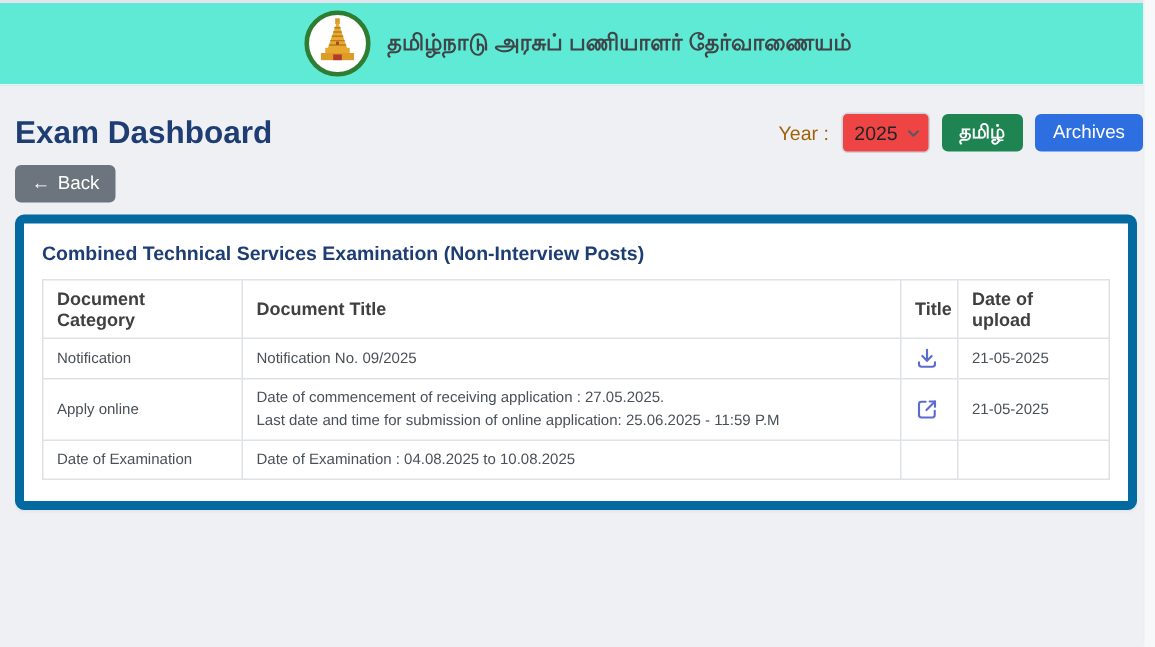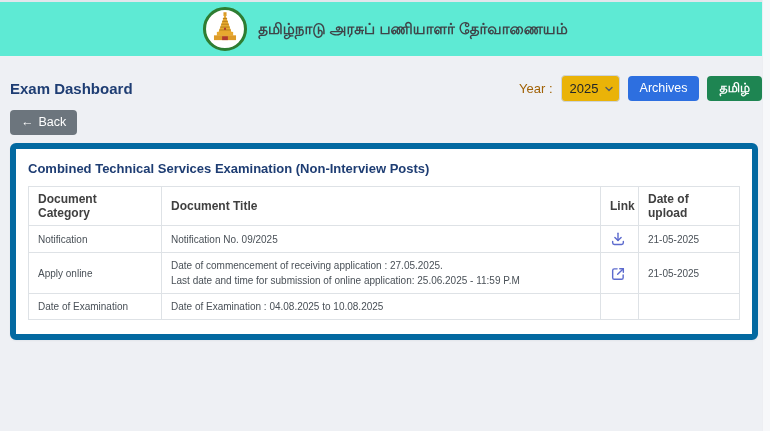--- a/index.html
+++ b/index.html
@@ -26,26 +26,26 @@
   .title-ta { font-size: 15px; font-weight: bold; color: #3f4448; }
   .title-en { font-size: 14.5px; font-weight: bold; color: #45494e; letter-spacing: .4px; }
   
   .toolbar {
     margin-top: 18px;
     padding: 0 8px 0 10px;
     display: flex;
     align-items: center;
     justify-content: space-between;
   }
-  .page-title { font-size: 15px; font-weight: 600; color: #1e3d73; }
+  .page-title { font-size: 21px; font-weight: 600; color: #1e3d73; }
   .toolbar-right { display: flex; align-items: center; gap: 8px; }
   .year-label { font-size: 13px; color: #a16207; }
   .select-wrap {
     position: relative; display: inline-flex; align-items: center;
-    background: #eab308; border: 1px solid #ced4da; border-radius: 4px;
+    background: #ef4444; border: 1px solid #ced4da; border-radius: 4px;
     height: 27px; padding: 0 6px 0 8px;
   }
   .select-wrap select {
     appearance: none; -webkit-appearance: none;
     border: none; background: transparent; outline: none;
     font-family: inherit; font-size: 13px; color: #212529;
     padding-right: 14px; cursor: pointer;
   }
   .chevron { position: absolute; right: 5px; pointer-events: none; display: flex; }
   .btn {
@@ -122,22 +122,22 @@
   <div class="toolbar-right">
     <span class="year-label">Year :</span>
     <span class="select-wrap">
       <select aria-label="Year"><option>2025</option></select>
       <span class="chevron">
         <svg width="10" height="10" viewBox="0 0 10 10">
             <path d="M2 3.5 L5 6.5 L8 3.5" fill="none" stroke="#555a60" stroke-width="1.4" stroke-linecap="round" stroke-linejoin="round"></path>
           </svg>
       </span>
     </span>
+    <button class="btn btn-lang">தமிழ்</button>
     <button class="btn btn-archives">Archives</button>
-    <button class="btn btn-lang">தமிழ்</button>
   </div>
 </div>
 
 <div class="back-row">
   <button class="btn-back">
     <span>←</span>
     <span>Back</span>
   </button>
 </div>
 
@@ -147,21 +147,21 @@
     <colgroup>
         <col class="col-category">
         <col>
         <col class="col-link">
         <col class="col-date">
       </colgroup>
     <thead>
       <tr>
         <th>Document Category</th>
         <th>Document Title</th>
-        <th class="th-link">Link</th>
+        <th class="th-link">Title</th>
         <th>Date of upload</th>
       </tr>
     </thead>
     <tbody>
         <tr>
     <td>Notification</td>
     <td>
             <div>Notification No. 09/2025</div>
           </td>
     <td class="cell-link"><a href="#" class="doc-link">

